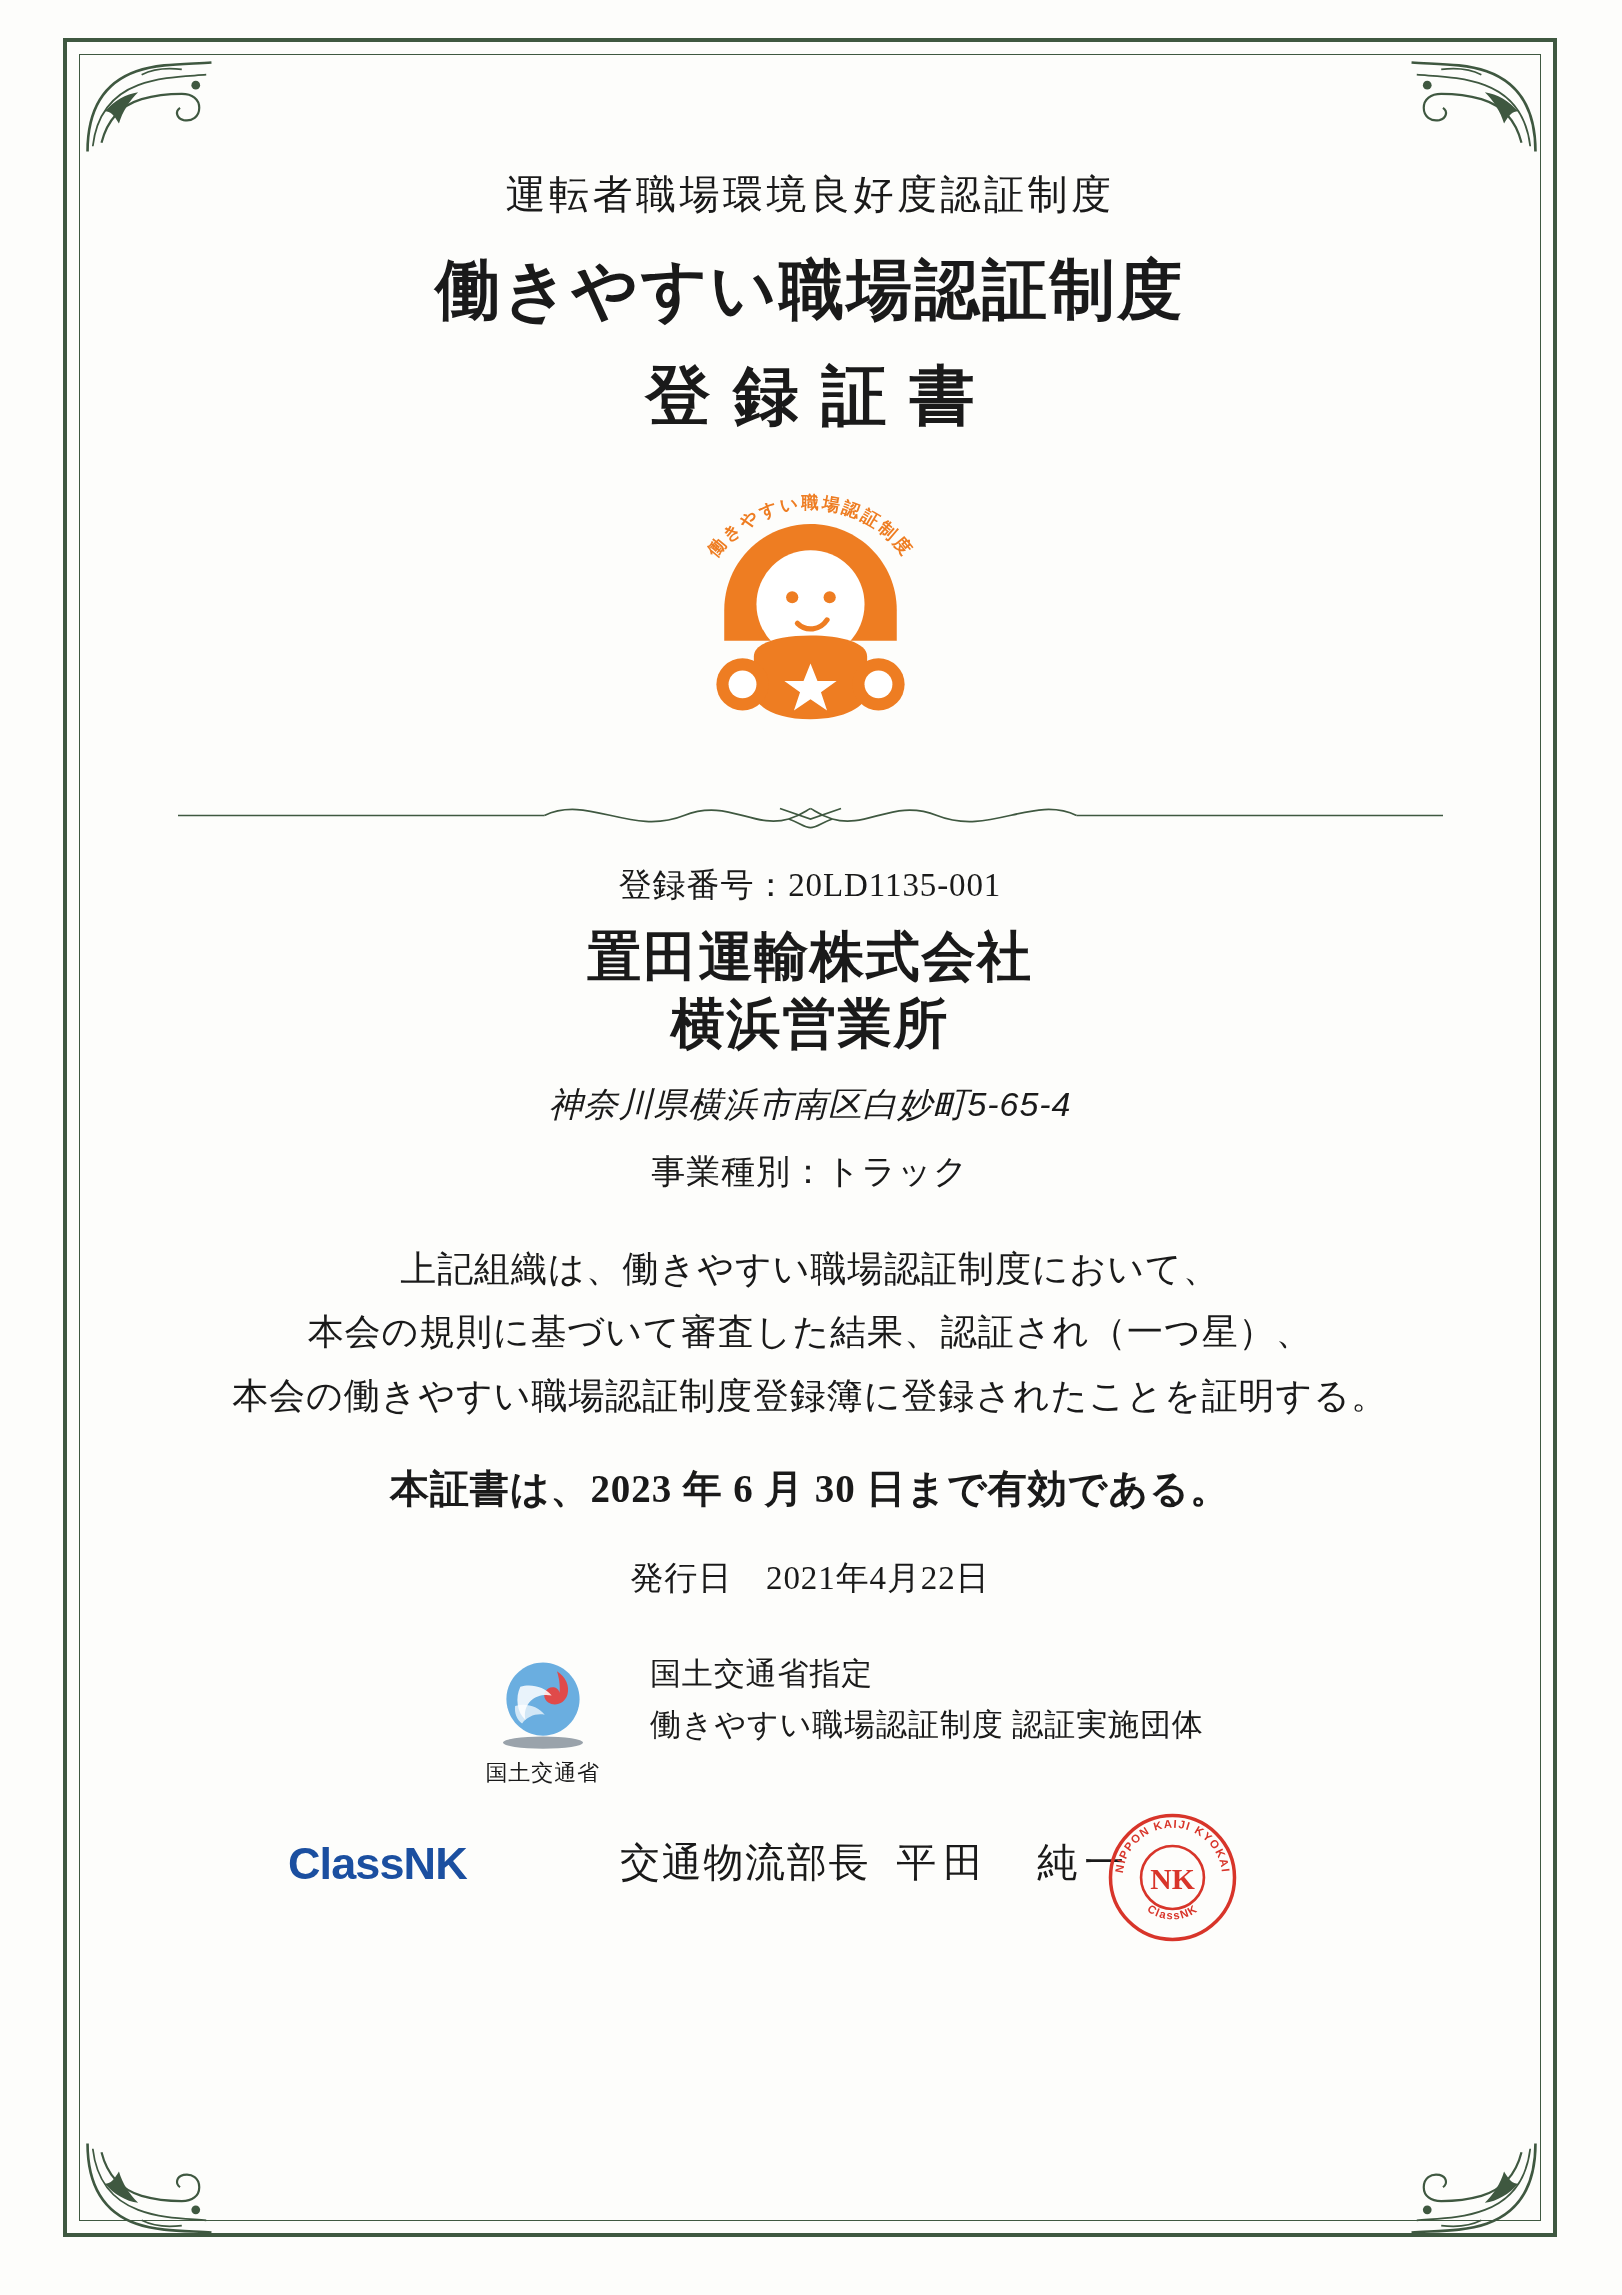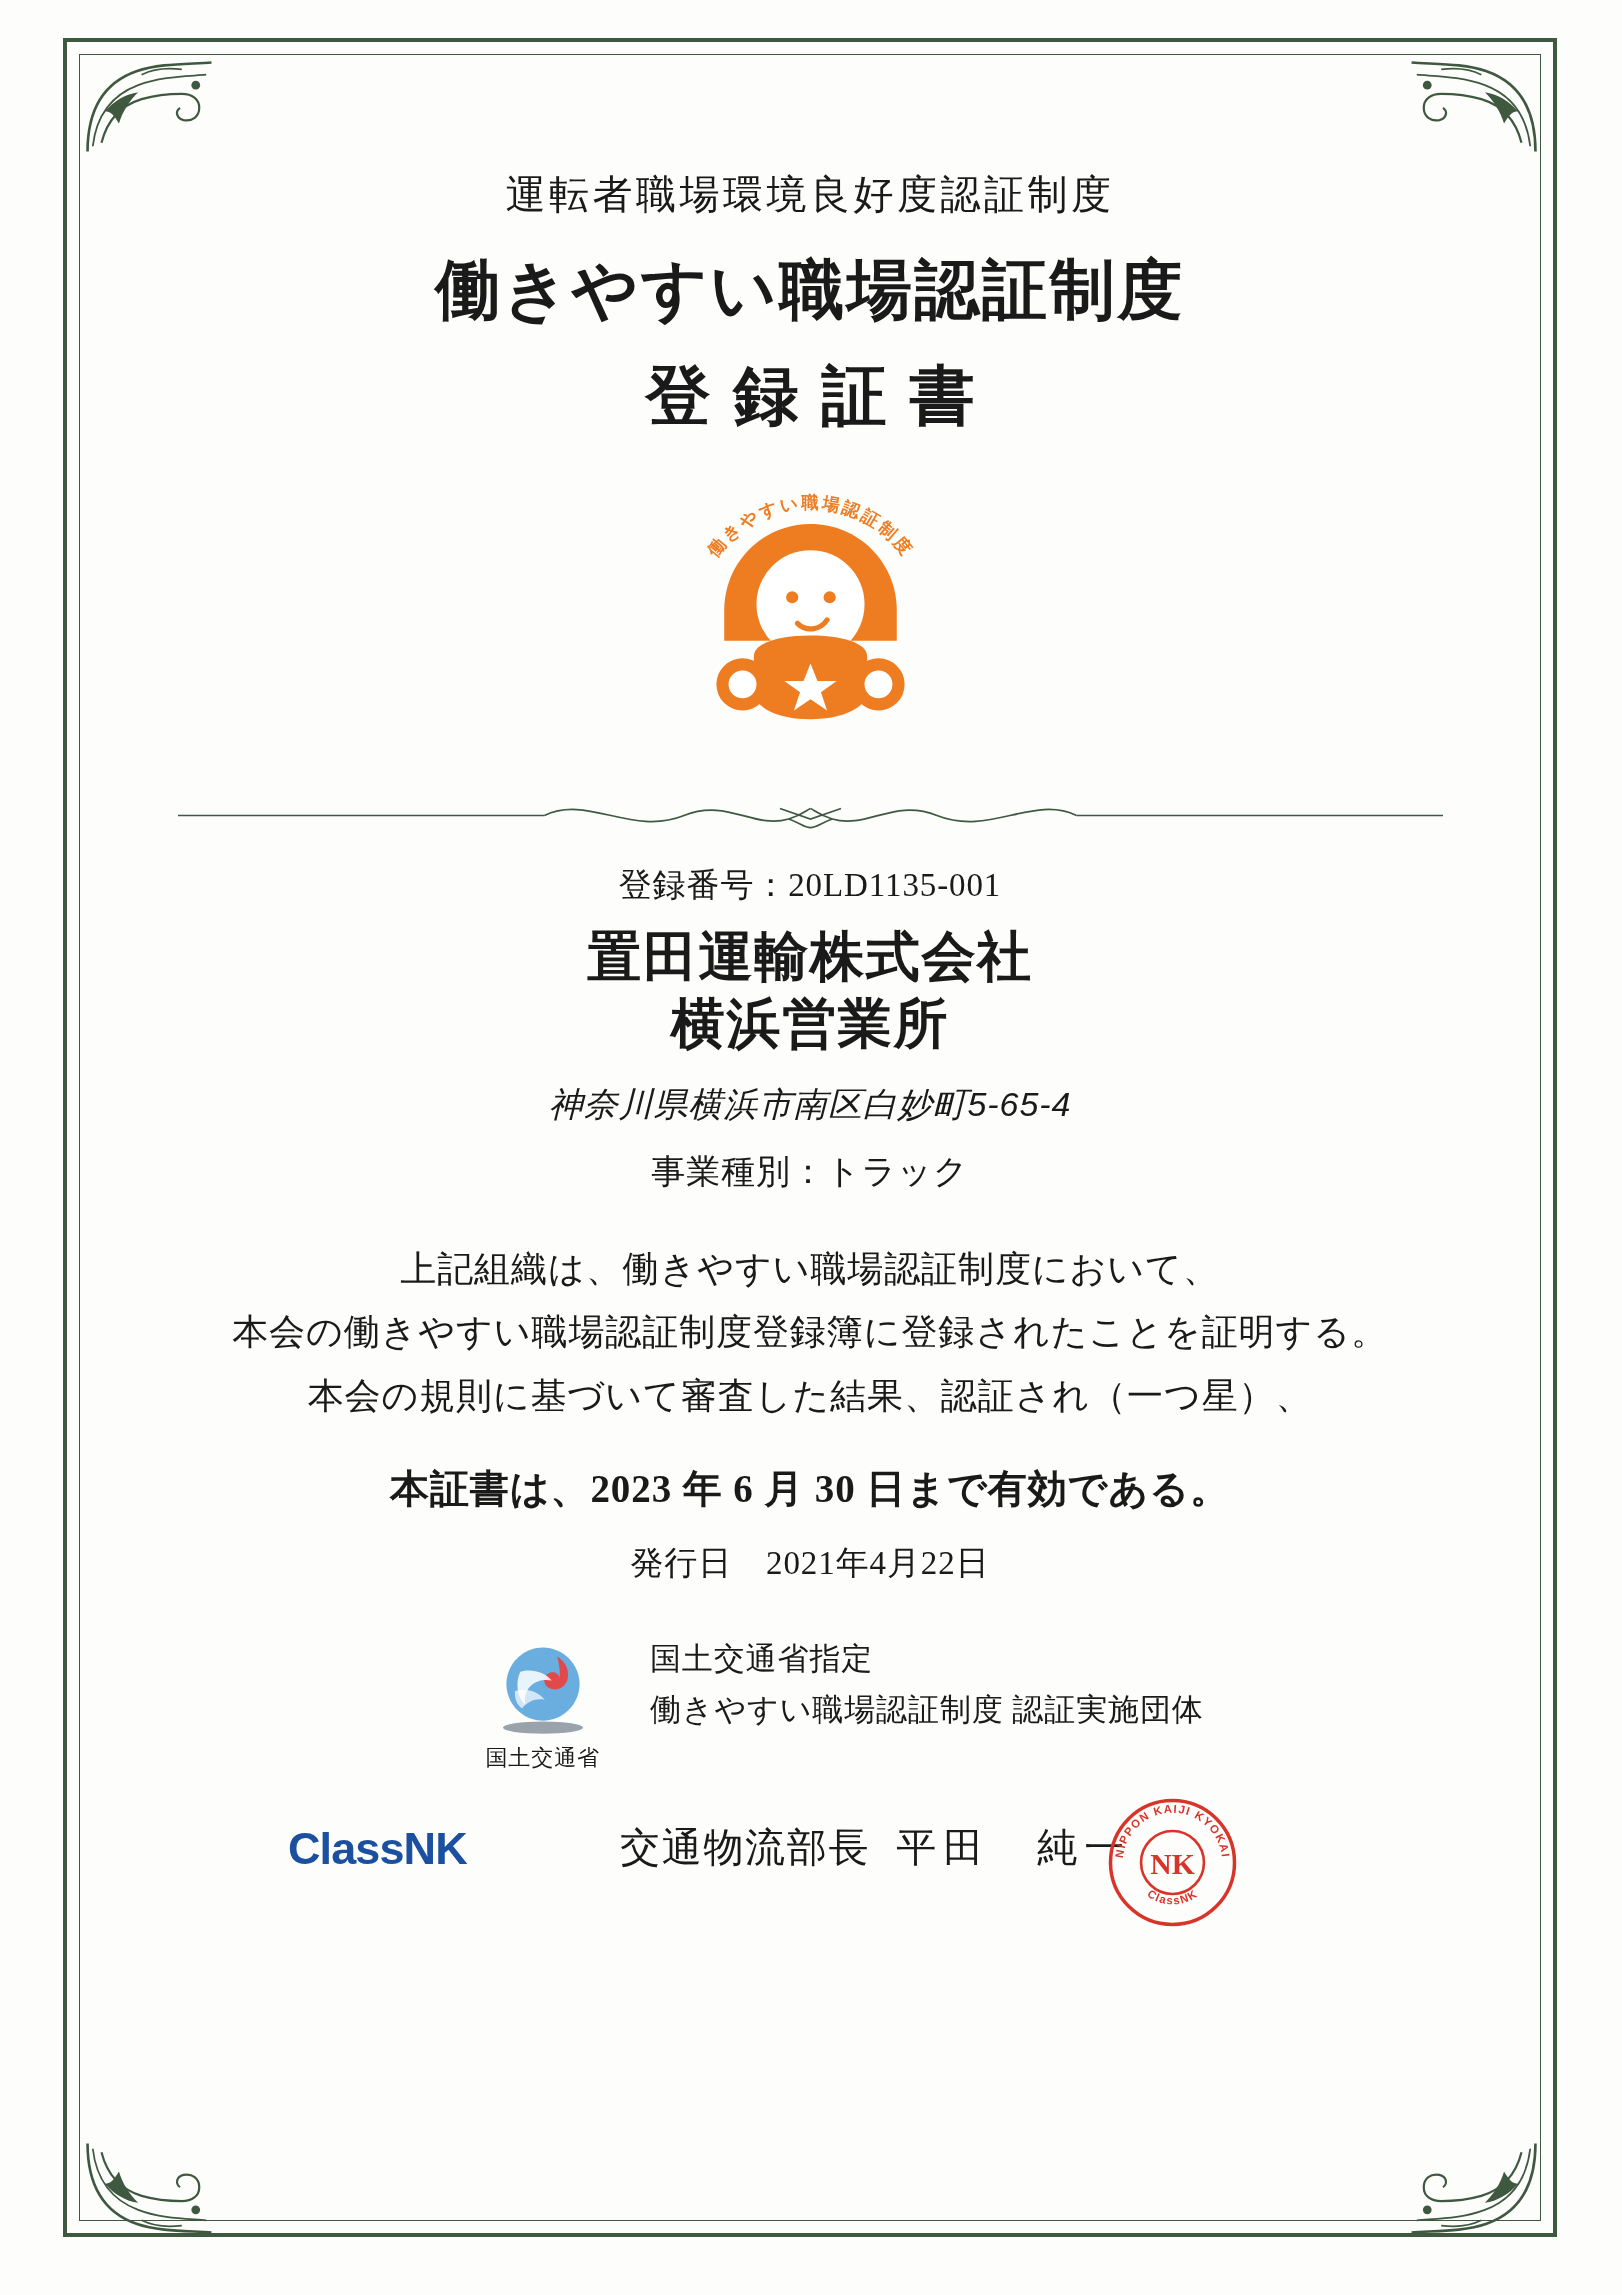--- a/index.html
+++ b/index.html
@@ -150,21 +150,21 @@
   }
   .body-text div { margin-bottom: 5.2px; }
 
   .validity {
     margin-top: 37px;
     font-size: 39px;
     font-weight: bold;
     letter-spacing: 0.9px;
   }
   .issue-date {
-    margin-top: 25px;
+    margin-top: 40px;
     font-size: 33px;
     letter-spacing: 0.9px;
   }
 
   
   .issuer {
     margin-top: 52px;
     display: flex;
     align-items: flex-start;
     justify-content: center;
@@ -351,22 +351,22 @@
     </div>
 
     <div class="reg-number">登録番号：20LD1135-001</div>
     <div class="org-name">置田運輸株式会社</div>
     <div class="org-branch">横浜営業所</div>
     <div class="org-address">神奈川県横浜市南区白妙町5-65-4</div>
     <div class="org-category">事業種別：トラック</div>
 
     <div class="body-text">
       <div>上記組織は、働きやすい職場認証制度において、</div>
+      <div>本会の規則に基づいて審査した結果、認証され（一つ星）、</div>
       <div>本会の働きやすい職場認証制度登録簿に登録されたことを証明する。</div>
-      <div>本会の規則に基づいて審査した結果、認証され（一つ星）、</div>
     </div>
 
     <div class="validity">本証書は、2023 年 6 月 30 日まで有効である。</div>
     <div class="issue-date">発行日　2021年4月22日</div>
 
     <div class="issuer">
       <div class="mlit-logo">
         <svg class="mlit-mark" viewBox="0 0 140 112">
           <circle cx="70" cy="48" r="42" fill="#ffffff"></circle>
           <path d="M70 6 C93 6 112 25 112 48 C112 71 93 90 70 90 C47 90 28 71 28 48 C28 25 47 6 70 6 Z" fill="#6aaee0"></path>

